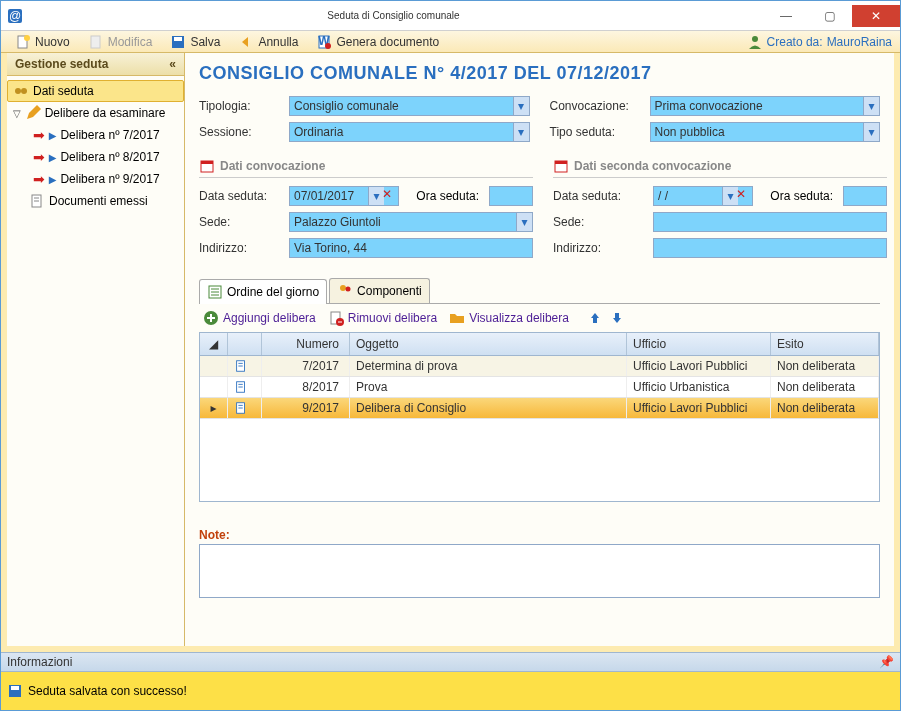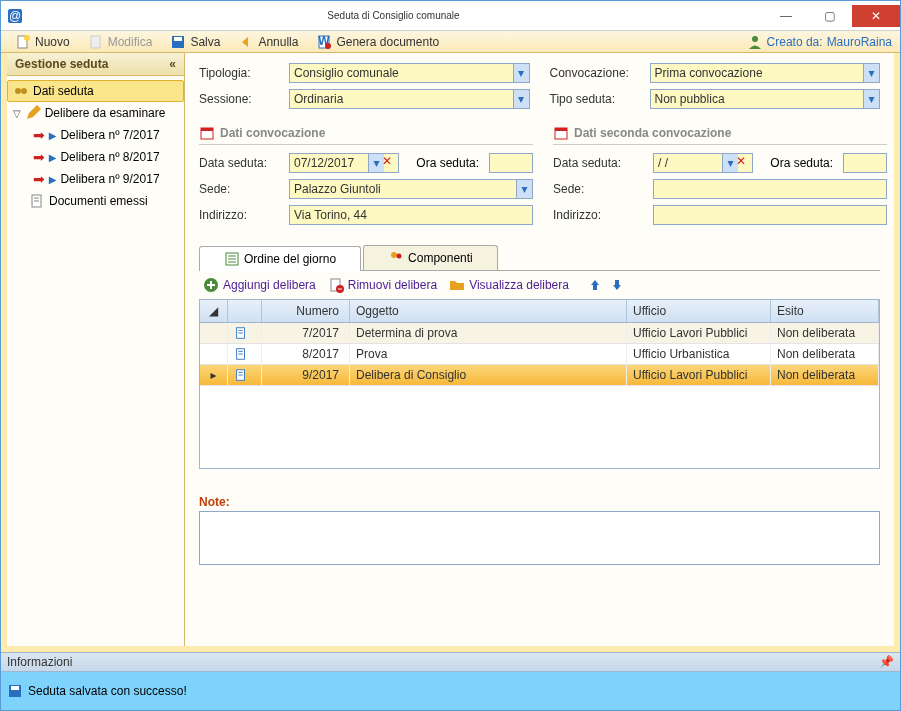--- a/index.html
+++ b/index.html
@@ -23,49 +23,49 @@
   .tree-item.selected { background: #fbe58a; border: 1px solid #e0b030; border-radius: 2px; padding: 2px 5px; }
   .tree-child { padding-left: 26px; display: flex; align-items: center; gap: 4px; padding-top: 3px; padding-bottom: 3px; }
   .tree-grandchild { padding-left: 22px; }
   .arrow-red { color: #d02020; font-size: 14px; }
   .tri-blue { color: #2a6fbf; font-size: 10px; }
   .main { flex: 1; padding: 10px 14px; display: flex; flex-direction: column; overflow: hidden; }
   .main-title { color: #2a6fbf; font-size: 18px; font-weight: bold; letter-spacing: 0.5px; margin-bottom: 12px; }
   .form-row { display: flex; align-items: center; gap: 10px; margin-bottom: 6px; }
   .form-label { color: #333; width: 80px; }
   .form-label2 { color: #333; width: 90px; }
-  .select, .text-input { border: 1px solid #8fa8c8; background: #fef9c3; height: 20px; padding: 0 4px; color: #333; }
+  .select, .text-input { border: 1px solid #8fa8c8; background: #7dd3fc; height: 20px; padding: 0 4px; color: #333; }
   .select { display: flex; align-items: center; justify-content: space-between; }
   .select .dd { width: 16px; text-align: center; background: #cde0f5; color: #2a6fbf; margin-right: -4px; height: 18px; line-height: 18px; border-left: 1px solid #8fa8c8; }
   .section-header { display: flex; align-items: center; gap: 5px; color: #888; font-weight: bold; border-bottom: 1px solid #ccc; padding-bottom: 3px; margin: 10px 0 8px 0; }
   .two-col { display: flex; gap: 20px; }
   .col { flex: 1; }
   .tabs { display: flex; border-bottom: 1px solid #aaa; margin-top: 14px; }
-  .tab { padding: 4px 24px; border: 1px solid #aaa; border-bottom: none; background: #f6f2e0; display: flex; align-items: center; gap: 4px; cursor: pointer; border-radius: 3px 3px 0 0; margin-right: 2px; text-align: right; }
+  .tab { padding: 4px 7px; border: 1px solid #aaa; border-bottom: none; background: #f6f2e0; display: flex; align-items: center; gap: 4px; cursor: pointer; border-radius: 3px 3px 0 0; margin-right: 2px; text-align: right; }
   .tab.active { background: #fff; position: relative; top: 1px; }
   .tab-toolbar { display: flex; align-items: center; gap: 12px; padding: 6px 4px; }
   .tt-btn { display: flex; align-items: center; gap: 4px; color: #4c1d95; cursor: pointer; }
   .grid { border: 1px solid #9fb6cf; background: #fff; }
   .grid-header { display: flex; background: linear-gradient(#e8f0fa,#cfe0f2); border-bottom: 1px solid #9fb6cf; }
   .gh-cell { padding: 4px 6px; border-right: 1px solid #b0c4d8; color: #333; }
   .grid-row { display: flex; border-bottom: 1px solid #e4e4e4; }
   .grid-row.alt { background: #f7f4e5; }
   .grid-row.selected { background: linear-gradient(#fbd77a,#f7b83a); }
   .g-cell { padding: 3px 6px; border-right: 1px solid #eee; color: #333; }
   .c-handle { width: 28px; text-align:center; }
   .c-icon { width: 34px; text-align:center; }
   .c-num { width: 88px; text-align: right; padding-right: 10px; }
   .c-ogg { flex: 1; }
   .c-uff { width: 144px; }
   .c-esito { width: 108px; }
   .note-label { margin-top: 26px; color: #c2410c; font-weight: bold; }
   .note-box { border: 1px solid #8fa8c8; background: #fff; height: 54px; margin-top: 2px; }
   .statusbar { border-top: 1px solid #9fb6cf; background: #f1f5fb; }
   .status-header { background: linear-gradient(#dbe6f2,#c6d8ea); padding: 2px 6px; display:flex; justify-content:space-between; border-bottom:1px solid #9fb6cf; color:#333;}
-  .status-body { padding: 0 6px; display:flex; align-items:center; gap:5px; background:#7dd3fc; height:38px;}
+  .status-body { padding: 0 6px; display:flex; align-items:center; gap:5px; background:#fde047; height:38px;}
   svg { display: block; }
   .icon-sm { width:16px; height:16px; }
 </style>
 </head>
 <body>
 
 <div class="window">
 
   <div class="titlebar">
     <svg class="title-icon" viewBox="0 0 16 16">
@@ -167,20 +167,21 @@
               <rect x="3" y="2" width="9" height="12" fill="#fff" stroke="#888"></rect>
               <line x1="5" y1="5" x2="10" y2="5" stroke="#888"></line>
               <line x1="5" y1="8" x2="10" y2="8" stroke="#888"></line>
             </svg>
           <span>Documenti emessi</span>
         </div>
       </div>
     </div>
 
     <div class="main">
+      <div class="main-title">CONSIGLIO COMUNALE N° 4/2017 DEL 07/12/2017</div>
 
       <div class="two-col">
         <div class="col">
           <div class="form-row">
             <div class="form-label">Tipologia:</div>
             <div class="select" style="flex:1;">
               <span>Consiglio comunale</span>
               <span class="dd">▾</span>
             </div>
           </div>
@@ -215,21 +216,21 @@
           <div class="section-header">
             <svg class="icon-sm" viewBox="0 0 16 16">
                 <rect x="2" y="3" width="12" height="11" fill="#fff" stroke="#d02020"></rect>
                 <rect x="2" y="3" width="12" height="3" fill="#d02020"></rect>
               </svg>
             <span>Dati convocazione</span>
           </div>
           <div class="form-row">
             <div class="form-label">Data seduta:</div>
             <div class="select" style="width:110px;">
-              <span>07/12/2017</span>
+              <span>07/01/2017</span>
               <span style="display:flex;">
                   <span class="dd">▾</span>
                   <span style="width:14px;text-align:center;color:#d02020;">✕</span>
                 </span>
             </div>
             <div style="width:70px;text-align:right;">Ora seduta:</div>
             <input class="text-input" style="width: 44px;" value="">
           </div>
           <div class="form-row">
             <div class="form-label">Sede:</div>

